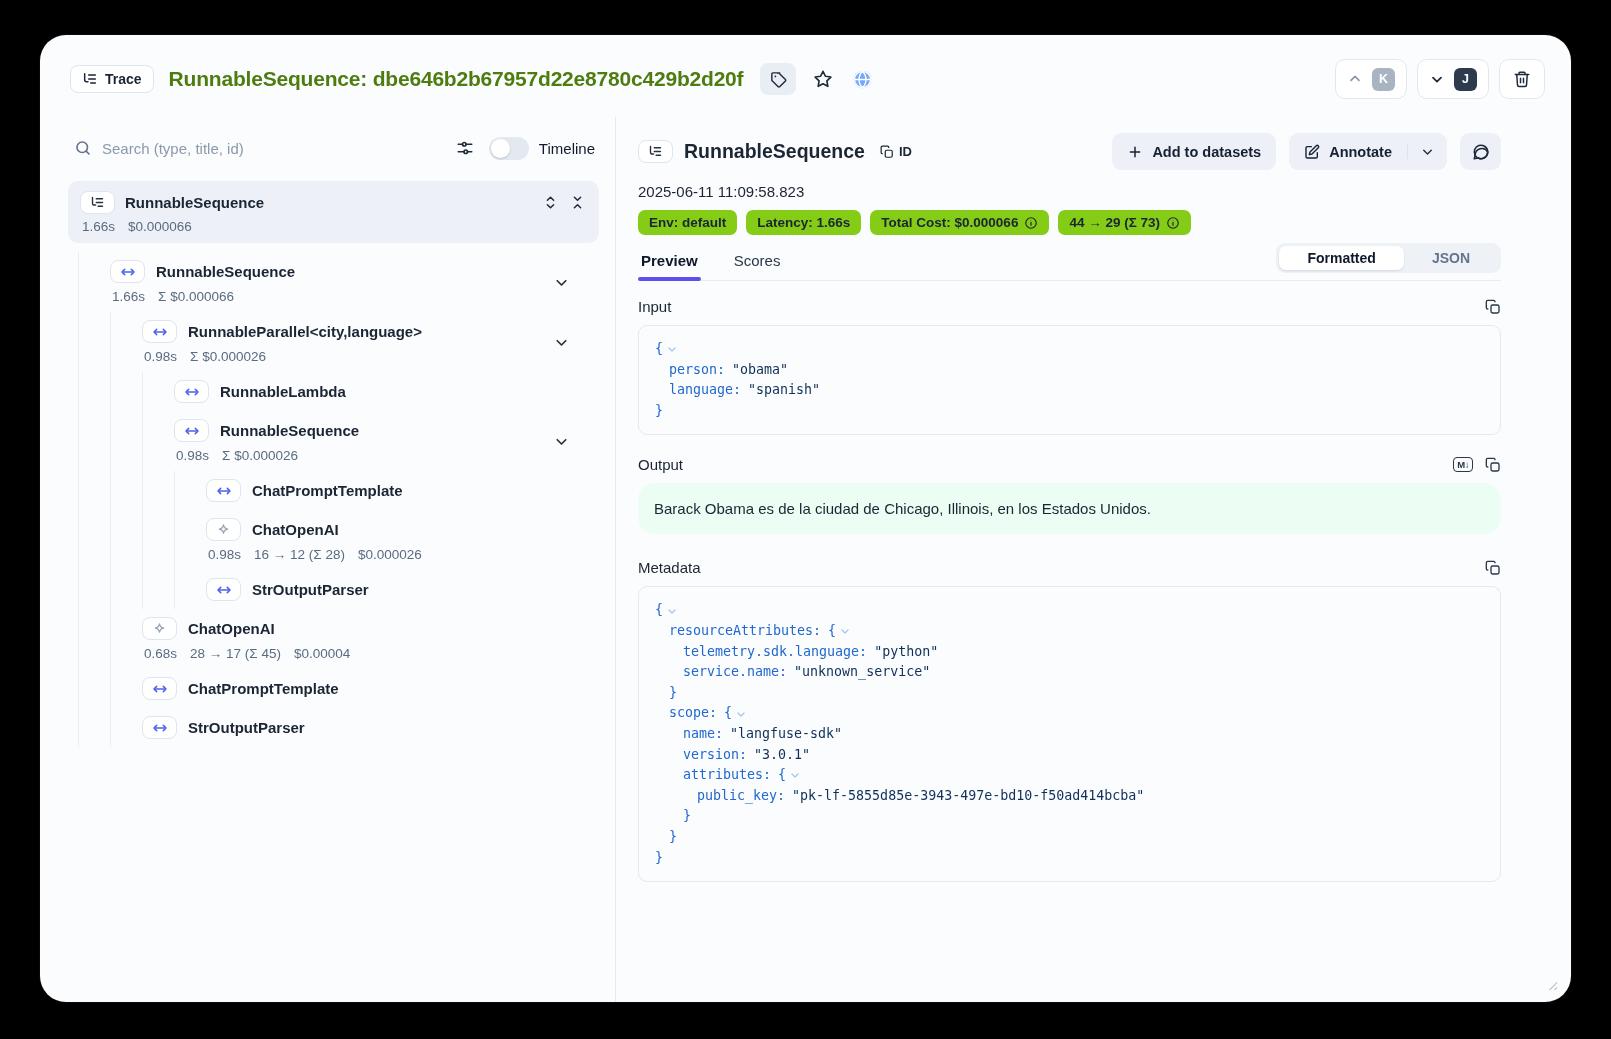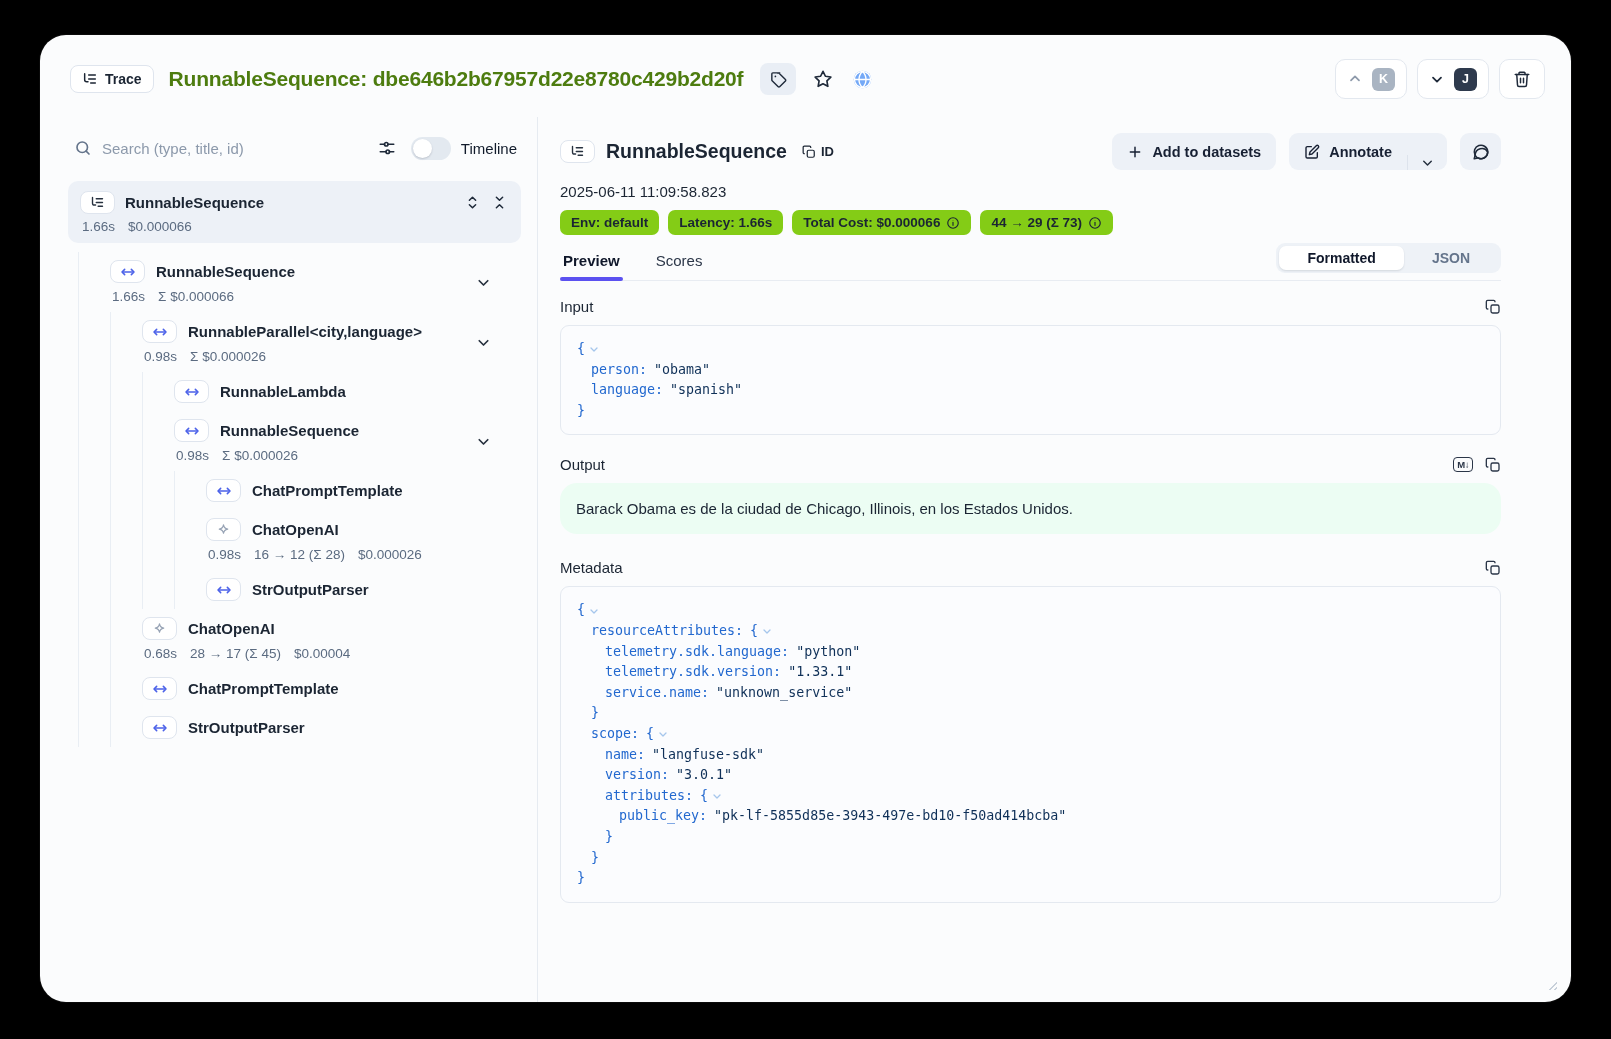--- a/index.html
+++ b/index.html
@@ -26,21 +26,21 @@
   .nav-btn { display:inline-flex; align-items:center; gap:9px; height:40px; padding:0 11px;
     background:#fff; border:1px solid #e3e8ef; border-radius:10px; cursor:pointer; }
   .key { display:inline-flex; align-items:center; justify-content:center; width:23px; height:23px;
     border-radius:6px; font-size:12.5px; font-weight:700; color:#fff; }
   .key-gray { background:#a9b4c2; }
   .key-dark { background:#2e3a4d; }
 
   .win-body { flex:1; display:flex; min-height:0; }
 
   
-  .sidebar { width:498px; flex:none; border-right:1px solid #e6ebf1; padding:12px 16px 0 28px;
+  .sidebar { width:576px; flex:none; border-right:1px solid #e6ebf1; padding:12px 16px 0 28px;
     display:flex; flex-direction:column; overflow:hidden; }
   .search-row { display:flex; align-items:center; gap:10px; height:38px; padding:0 4px 0 6px; }
   .search-row input { flex:1; border:none; outline:none; background:transparent; font-size:15px;
     color:#1b2533; font-family:"Liberation Sans",sans-serif; min-width:0; }
   .search-row input::placeholder { color:#8c99ab; }
   .filter-btn { background:none; border:none; cursor:pointer; display:flex; padding:3px; }
   .toggle { width:40px; height:23px; border-radius:12px; background:#e3e9f0; position:relative;
     cursor:pointer; flex:none; margin-left:2px; }
   .toggle .knob { position:absolute; left:2px; top:2px; width:19px; height:19px; border-radius:50%;
     background:#fff; box-shadow:0 1px 2px rgba(15,23,42,.18); }
@@ -69,21 +69,21 @@
   .main { flex:1; padding:16px 70px 0 22px; overflow:hidden; display:flex; flex-direction:column; }
   .m-titlerow { display:flex; align-items:center; }
   .m-title-left { display:flex; align-items:center; gap:11px; min-width:0; }
   .m-title { font-size:19.5px; font-weight:700; color:#1b2533; }
   .id-chip { display:inline-flex; align-items:center; gap:5px; color:#1b2533; font-size:13px;
     font-weight:600; cursor:pointer; margin-left:4px; }
   .m-actions { margin-left:auto; display:flex; align-items:center; gap:13px; }
   .btn { display:inline-flex; align-items:center; gap:9px; height:37px; padding:0 15px;
     background:#edf1f7; border:none; border-radius:9px; font-size:14.5px; font-weight:600;
     color:#172033; cursor:pointer; font-family:"Liberation Sans",sans-serif; white-space:nowrap; }
-  .split { display:inline-flex; align-items:flex-end; background:#edf1f7; border-radius:9px; overflow:hidden; }
+  .split { display:inline-flex; align-items:center; background:#edf1f7; border-radius:9px; overflow:hidden; }
   .split .btn { border-radius:0; background:transparent; }
   .split .chev-part { display:inline-flex; align-items:center; justify-content:center; width:40px;
     border-left:1px solid #dde3ec; cursor:pointer; color:#27313f; }
   .icon-btn { display:inline-flex; align-items:center; justify-content:center; width:41px; height:37px;
     background:#edf1f7; border:none; border-radius:9px; cursor:pointer; color:#1f2a3a; }
 
   .timestamp { margin-top:13px; font-size:15px; color:#1b2533; }
   .badge-row { display:flex; align-items:center; gap:9px; margin-top:10px; }
   .pill { display:inline-flex; align-items:center; gap:6px; background:#84cc16; border-radius:7px;
     padding:5px 11px; font-size:13.5px; font-weight:600; color:#1b2533; white-space:nowrap; }
@@ -549,21 +549,20 @@
           </span>
         </div>
         <div class="code-box">
           <div class="cl"><span class="cb">{</span><svg class="fold" width="12" height="12" viewBox="0 0 24 24" fill="none" stroke="currentColor" stroke-width="2.6" stroke-linecap="round" stroke-linejoin="round">
                 <path d="M6 10l6 6 6-6"></path>
               </svg></div>
           <div class="cl i1"><span class="ck">resourceAttributes:</span><span class="cb">{</span><svg class="fold" width="12" height="12" viewBox="0 0 24 24" fill="none" stroke="currentColor" stroke-width="2.6" stroke-linecap="round" stroke-linejoin="round">
                 <path d="M6 10l6 6 6-6"></path>
               </svg></div>
           <div class="cl i2"><span class="ck">telemetry.sdk.language:</span><span class="cv">"python"</span></div>
-          <div class="cl i2"><span class="ck">telemetry.sdk.version:</span><span class="cv">"1.33.1"</span></div>
           <div class="cl i2"><span class="ck">service.name:</span><span class="cv">"unknown_service"</span></div>
           <div class="cl i1"><span class="cb">}</span></div>
           <div class="cl i1"><span class="ck">scope:</span><span class="cb">{</span><svg class="fold" width="12" height="12" viewBox="0 0 24 24" fill="none" stroke="currentColor" stroke-width="2.6" stroke-linecap="round" stroke-linejoin="round">
                 <path d="M6 10l6 6 6-6"></path>
               </svg></div>
           <div class="cl i2"><span class="ck">name:</span><span class="cv">"langfuse-sdk"</span></div>
           <div class="cl i2"><span class="ck">version:</span><span class="cv">"3.0.1"</span></div>
           <div class="cl i2"><span class="ck">attributes:</span><span class="cb">{</span><svg class="fold" width="12" height="12" viewBox="0 0 24 24" fill="none" stroke="currentColor" stroke-width="2.6" stroke-linecap="round" stroke-linejoin="round">
                 <path d="M6 10l6 6 6-6"></path>
               </svg></div>

